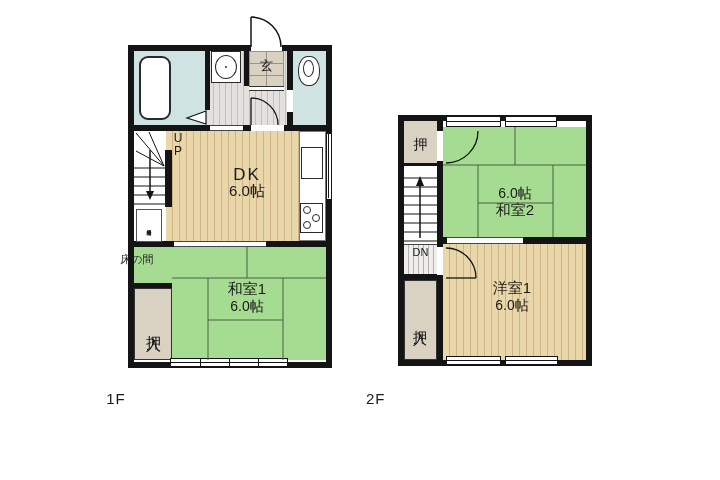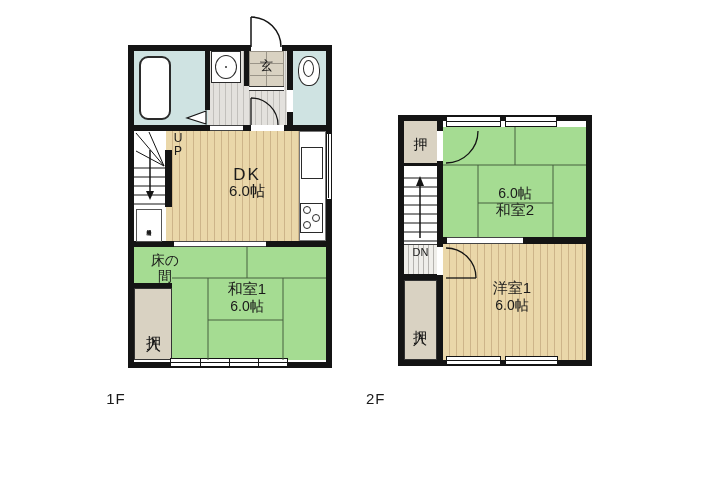--- a/index.html
+++ b/index.html
@@ -79,21 +79,21 @@
     <div class="abs" style="left:328px;top:134px;width:1px;height:64px;background:#141414;"></div>
     <div class="win" style="left:170px;top:358px;width:118px;height:9px;"></div>
     <div class="abs" style="left:171px;top:362px;width:116px;height:1px;background:#141414;"></div>
     <div class="abs" style="left:200px;top:359px;width:1px;height:7px;background:#141414;"></div>
     <div class="abs" style="left:229px;top:359px;width:1px;height:7px;background:#141414;"></div>
     <div class="abs" style="left:258px;top:359px;width:1px;height:7px;background:#141414;"></div>
 
     <div class="lbl" style="left:171px;top:132px;width:14px;font-size:12px;word-break:break-all;text-align:center;">UP</div>
     <div class="lbl" style="left:197px;top:165px;width:100px;font-size:17px;letter-spacing:2px;">DK</div>
     <div class="lbl" style="left:197px;top:183px;width:100px;font-size:15px;">6.0帖</div>
-    <div class="lbl" style="left:148px;top:253px;width:34px;font-size:14px;font-family:Liberation Serif, serif;">床の間</div>
+    <div class="lbl" style="left:120px;top:253px;width:34px;font-size:11px;font-family:Liberation Serif, serif;">床の間</div>
     <div class="abs" style="left:134px;top:288px;width:38px;height:72px;display:flex;align-items:center;justify-content:center;">
       <span class="vtext" style="font-size:15px;">押入</span>
     </div>
     <div class="lbl" style="left:197px;top:281px;width:100px;font-size:15px;">和室1</div>
     <div class="lbl" style="left:197px;top:299px;width:100px;font-size:14px;">6.0帖</div>
   </div>
 
   <div>
     <div class="abs" style="left:398px;top:115px;width:194px;height:251px;border:6px solid #141414;box-sizing:border-box;background:#fff;"></div>
 

